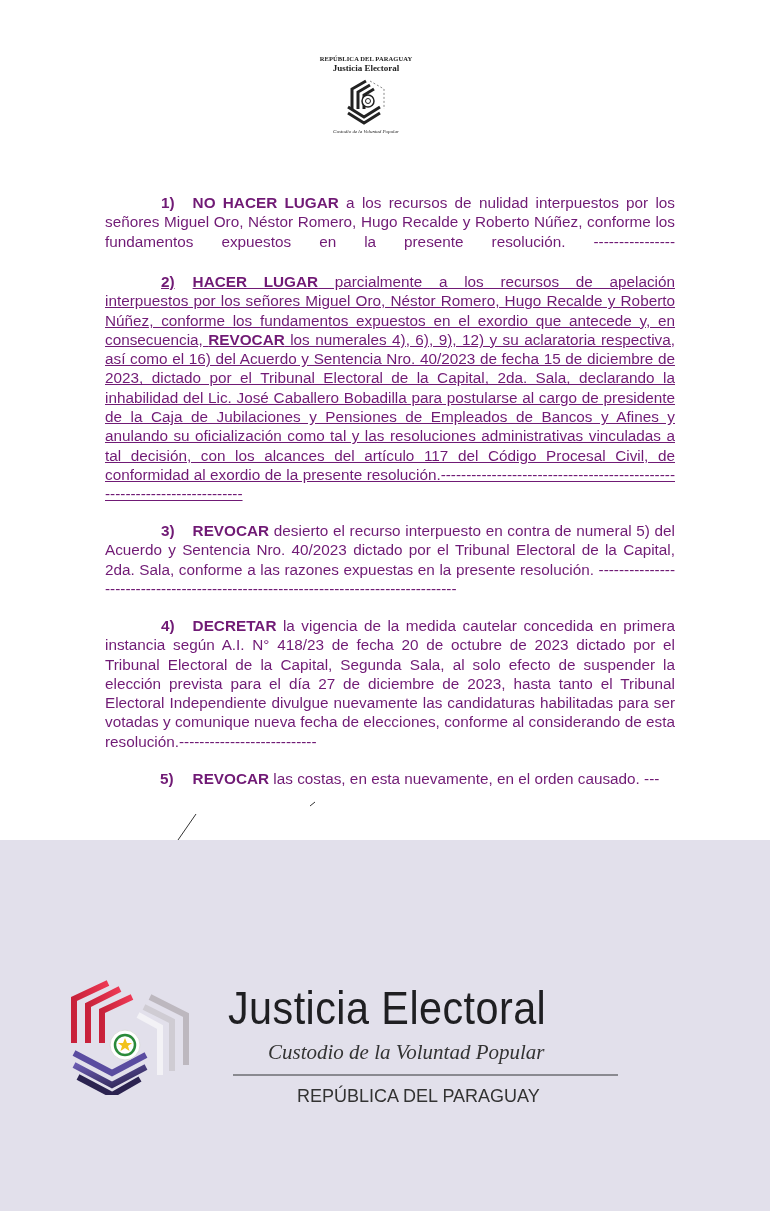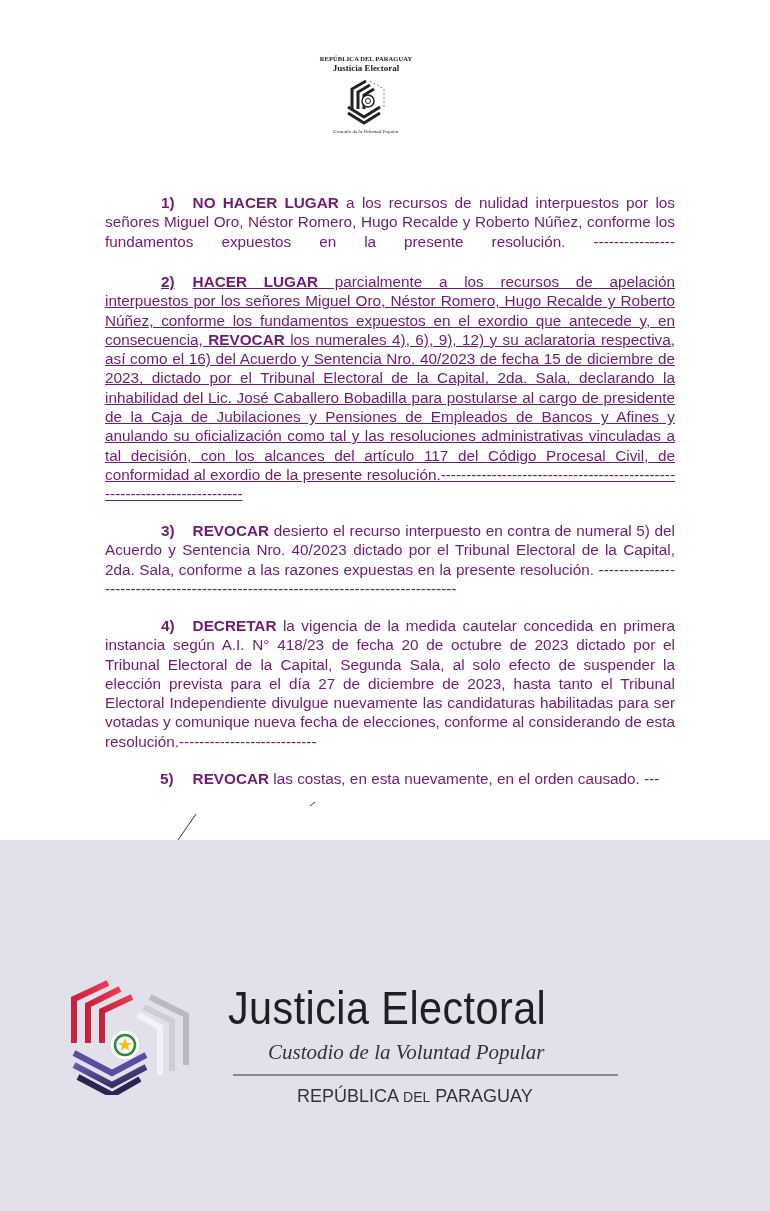--- a/index.html
+++ b/index.html
@@ -13,21 +13,21 @@
     .resuelve { position: absolute; left: 0; width: 770px; top: 155px; text-align: center; font-family: "Liberation Sans", sans-serif; font-weight: bold; font-size: 15px; letter-spacing: 5px; color: #1a1a1a; }
     .para { position: absolute; left: 105px; width: 570px; font-family: "Liberation Sans", sans-serif; font-size: 15.3px; line-height: 19.3px; color: #701a75; text-align: justify; text-align-last: justify; }
     .para .num { font-weight: bold; margin-left: 56px; margin-right: 18px; }
     .para b { font-weight: bold; }
     .para.short { text-align-last: left; }
     .para.short .num { margin-left: 55px; margin-right: 19px; }
     .footer-title { position: absolute; left: 228px; top: 980px; font-family: "Liberation Sans", sans-serif; font-size: 47px; color: #1f1f22; letter-spacing: 0.5px; transform: scaleX(0.88); transform-origin: left top; white-space: nowrap; }
     .footer-subtitle { position: absolute; left: 268px; top: 1040px; font-family: "Liberation Serif", serif; font-style: italic; font-size: 21px; color: #333; white-space: nowrap; }
     .footer-rule { position: absolute; left: 233px; top: 1074px; width: 385px; height: 2px; background: #8a8a90; }
     .footer-country { position: absolute; left: 297px; top: 1086px; font-family: "Liberation Sans", sans-serif; font-size: 18px; color: #333; white-space: nowrap; }
-    .footer-country .sc { font-size: 14px; }
+    .footer-country .sc { font-size: 18px; }
   </style>
 </head>
 <body>
 
 <div class="doc">
 
   <div class="header-logo">
     <div class="rep">REPÚBLICA DEL PARAGUAY</div>
     <div class="je">Justicia Electoral</div>
     <svg width="60" height="52" viewBox="0 0 60 52">

